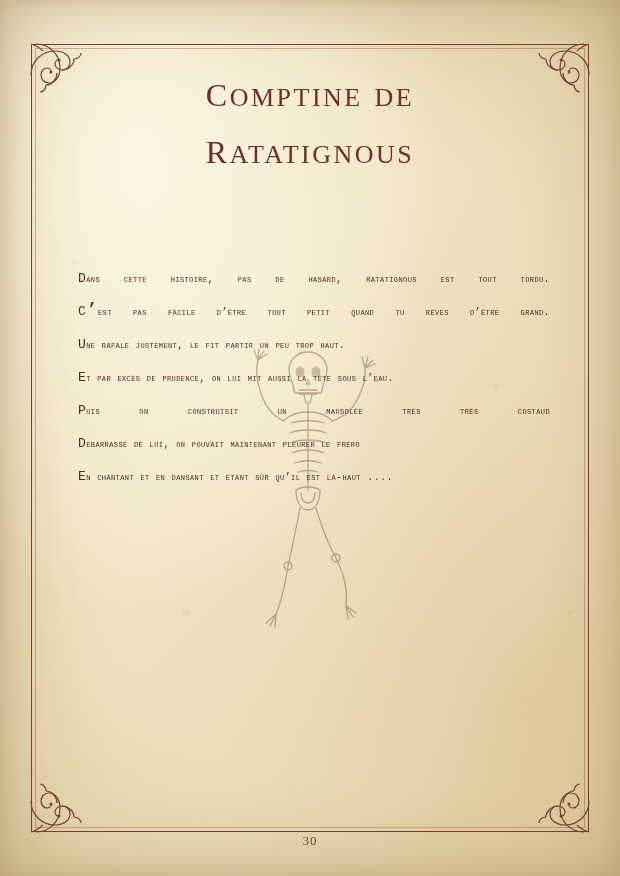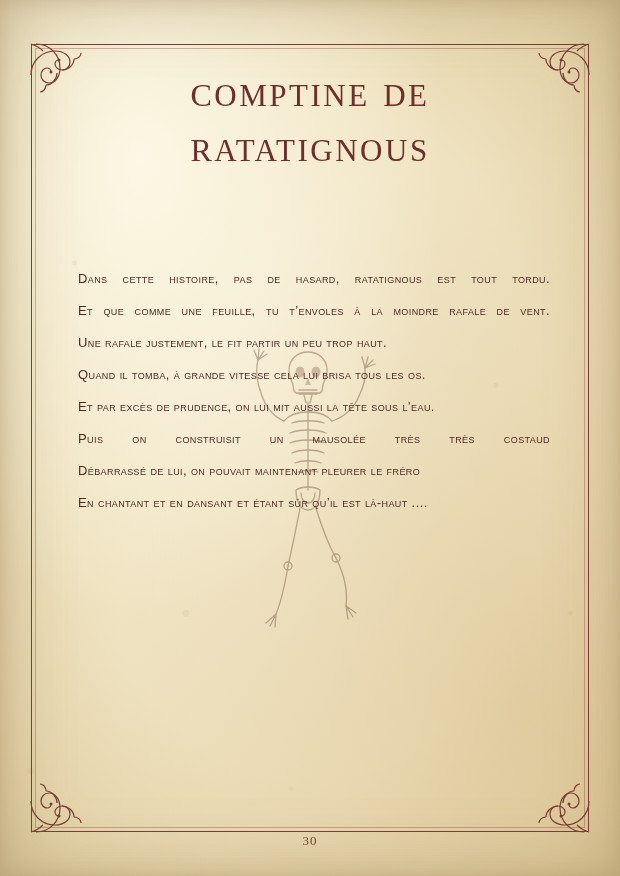--- a/index.html
+++ b/index.html
@@ -81,21 +81,21 @@
   .corner.br { right: 22px; bottom: 35px; transform: scale(-1,-1); }
 
   
   .title {
     position: absolute;
     left: 0; right: 0;
     top: 64px;
     text-align: center;
     color: #6d2f2a;
     font-family: "Liberation Serif", serif;
-    font-size: 44px;
+    font-size: 37px;
     line-height: 54px;
     letter-spacing: 2.5px;
     font-variant: small-caps;
     text-transform: lowercase;
   }
   .title .l1, .title .l2 { display: block; }
   .title .l1::first-letter, .title .l2::first-letter { font-size: 46px; }
 
   
   .art {
@@ -109,22 +109,22 @@
   }
   .art svg { width: 100%; height: 100%; display: block; }
 
   
   .poem {
     position: absolute;
     left: 78px;
     right: 70px;
     top: 262px;
     color: #4a2a20;
-    font-family: Liberation Sans, sans-serif;
-    font-size: 13px;
+    font-family: Liberation Mono, monospace;
+    font-size: 10px;
     line-height: 30px;
     font-variant: small-caps;
     text-transform: lowercase;
     letter-spacing: 0.4px;
     z-index: 3;
   }
   .poem .line {
     margin: 0 0 0 0;
     text-align: justify;
     text-justify: inter-word;
@@ -252,23 +252,22 @@
       <path d="M140 268 C148 284 152 300 150 316"></path>
       <path d="M150 316 l10 7 M150 316 l7 11 M150 316 l2 13"></path>
 
       <circle cx="92" cy="276" r="4"></circle>
       <circle cx="140" cy="268" r="4"></circle>
     </svg>
   </div>
 
   <div class="poem">
     <p class="line j">Dans cette histoire, pas de hasard, Ratatignous est tout tordu.</p>
-    <p class="line j">Et que comme une feuille, tu t’envoles à la moindre rafale de vent.</p>
+    <p class="line j">C’est pas facile d’être tout petit quand tu rêves d’être grand.</p>
     <p class="line">Une rafale justement, le fit partir un peu trop haut.</p>
-    <p class="line">Quand il tomba, à grande vitesse cela lui brisa tous les os.</p>
     <p class="line">Et par excès de prudence, on lui mit aussi la tête sous l’eau.</p>
     <p class="line j">Puis on construisit un mausolée très très costaud</p>
     <p class="line">Débarrassé de lui, on pouvait maintenant pleurer le Fréro</p>
     <p class="line">En chantant et en dansant et étant sûr qu’il est là-haut ....</p>
   </div>
 
   <div class="pagenum">30</div>
 
   <div class="edgeshade"></div>
 </div>

